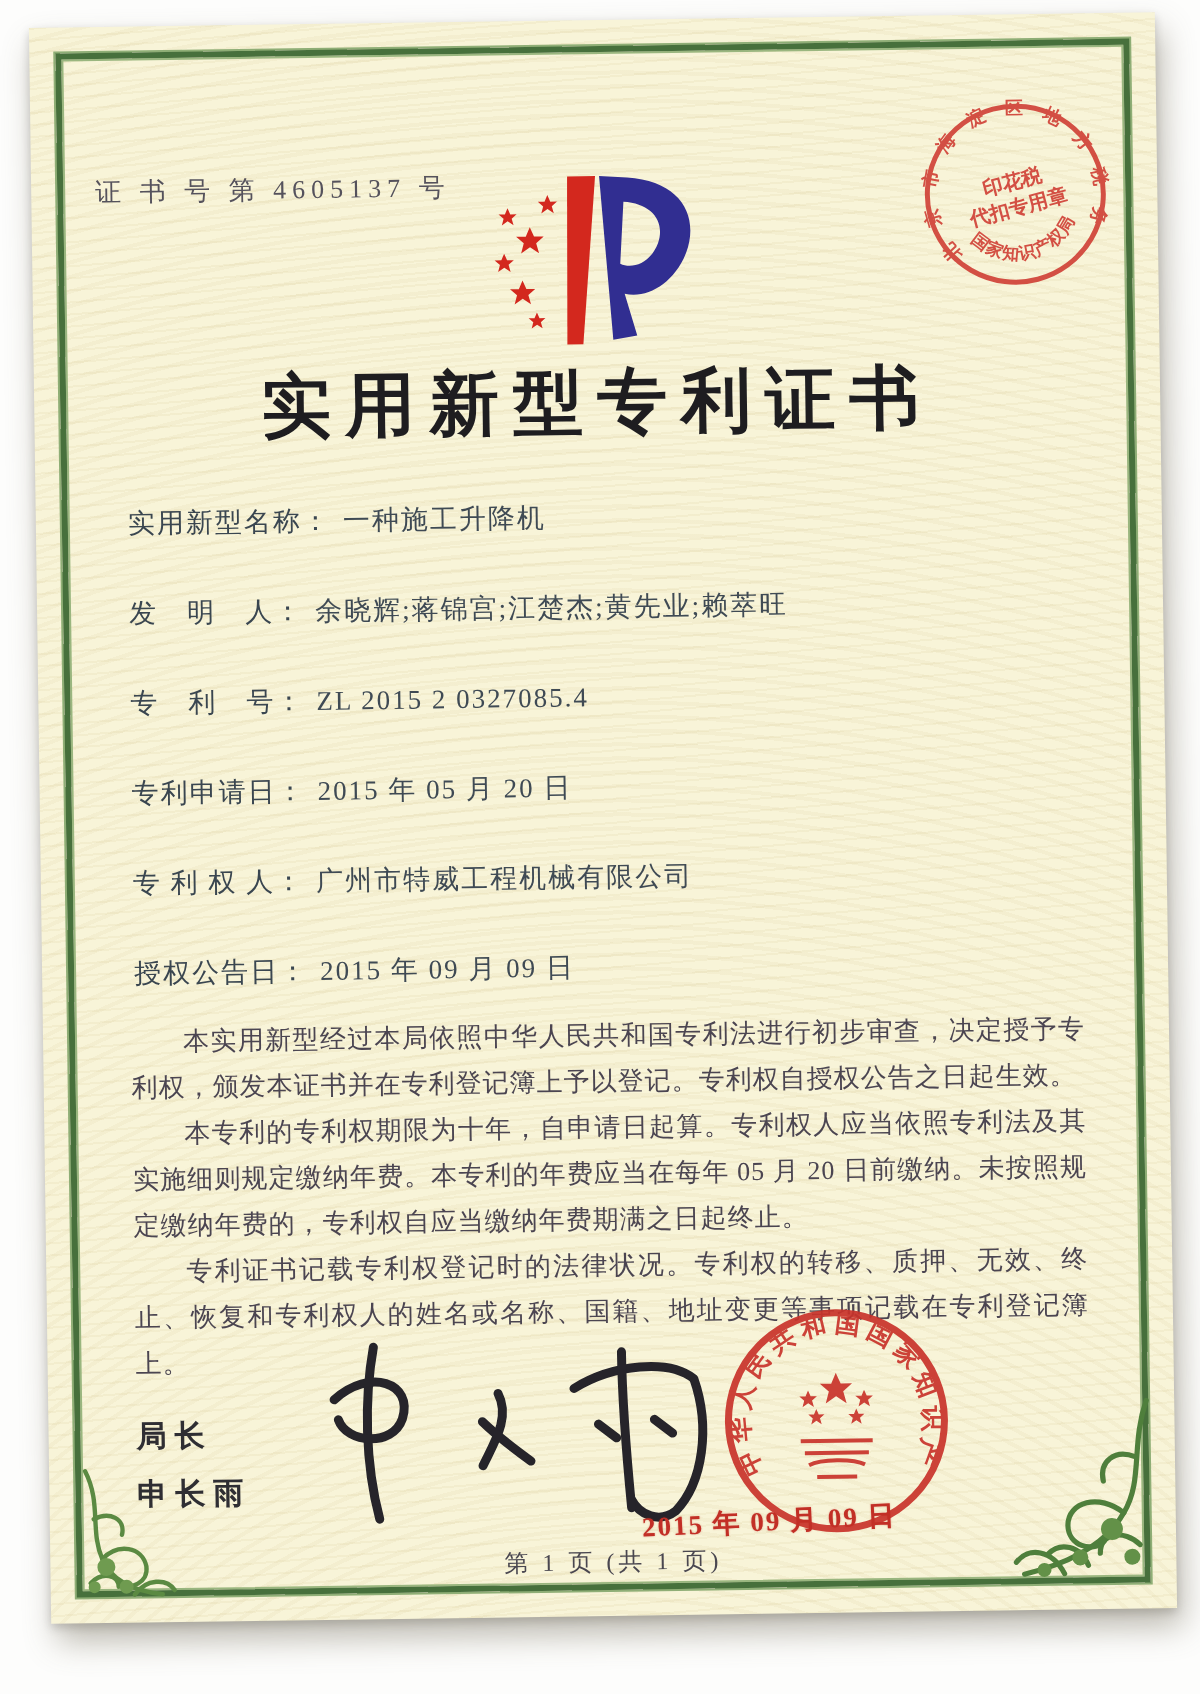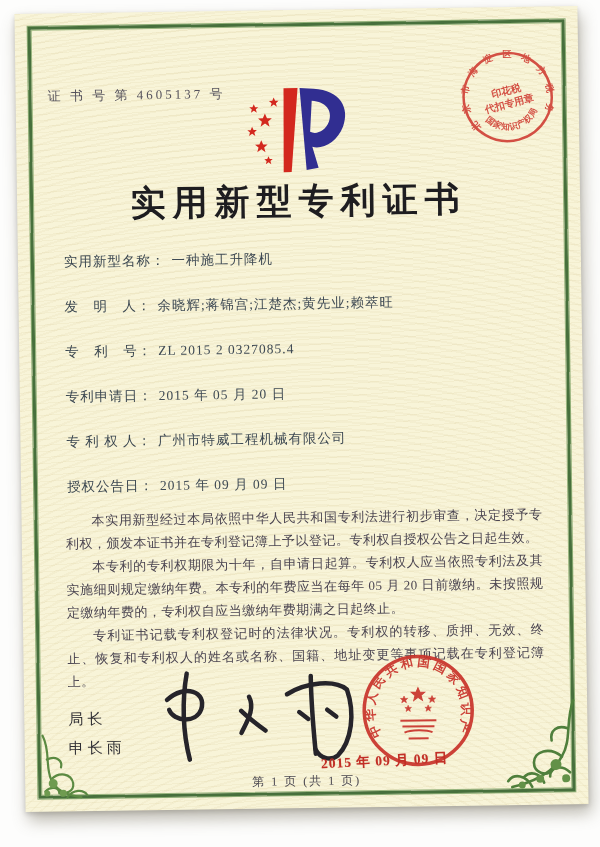--- a/index.html
+++ b/index.html
@@ -38,21 +38,21 @@
   .field-label { color:#3a4650; }
   .field-value { margin-left:6px; color:#3f4a54; }
 
   .paragraphs { position:absolute; left:44px; right:42px; top:496px; }
   .paragraphs p {
     text-indent:2em; font-size:13px; line-height:23px; color:#4b4551;
     text-align:justify; letter-spacing:0.5px;
   }
 
   .director { position:absolute; left:44px; top:692px; font-size:15px; color:#2f2e33; }
-  .director div { letter-spacing:4px; line-height:29px; font-weight:400; }
+  .director div { letter-spacing:4px; line-height:29px; font-weight:700; }
 
   .signature { position:absolute; left:125px; top:648px; width:230px; height:115px; }
 
   .seal { position:absolute; left:336px; top:644px; width:116px; height:116px; opacity:0.92; }
   .seal-date {
     position:absolute; left:296px; top:742px; width:200px;
     color:#c22f26; font-size:13.5px; font-weight:700; letter-spacing:1px;
     transform:rotate(-2deg); text-shadow:0 0 1px rgba(194,47,38,0.4);
   }
 

